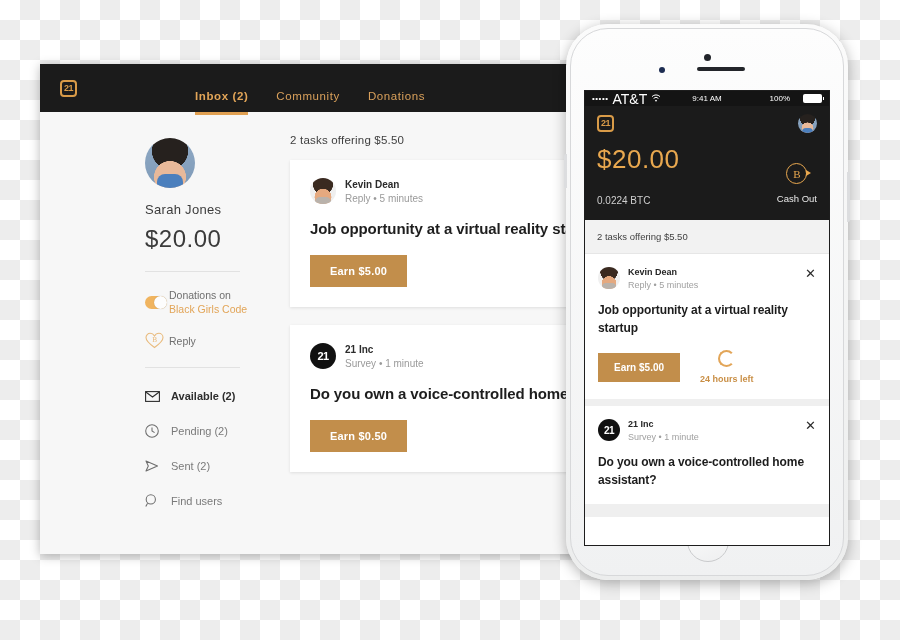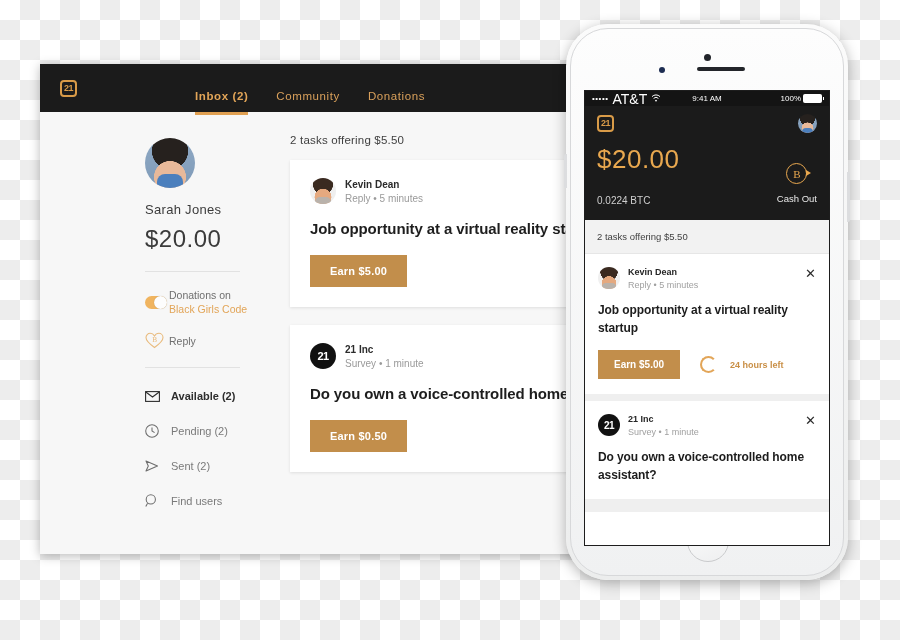--- a/index.html
+++ b/index.html
@@ -139,21 +139,21 @@
   }
   #status-bar{
     height:15px;background:#141414;display:flex;align-items:center;color:#fff;font-size:8px;
     padding:0 7px;justify-content:space-between;
   }
   .sb-left{display:flex;align-items:center;gap:4px;}
   .dots{letter-spacing:.5px;font-size:8px;}
   .carrier{font-size:14px;}
   .wifi-glyph{font-size:9px;}
   .sb-time{font-size:8px;font-weight:normal;position:absolute;left:50%;transform:translateX(-50%);}
-  .sb-right{display:flex;align-items:center;gap:2px;}
+  .sb-right{display:flex;align-items:center;gap:13px;}
   .batt{
     width:17px;height:7px;border:1px solid #ffffff;border-radius:1.5px;position:relative;
     background:#ffffff;
   }
   .batt:after{content:"";position:absolute;right:-3px;top:2px;width:1.5px;height:3px;background:#fff;}
   #phone-header{background:#1b1b1b;padding:8px 12px 14px 12px;position:relative;}
   #ph-topbar{display:flex;align-items:center;justify-content:space-between;}
   #ph-avatar{
     width:19px;height:19px;border-radius:50%;overflow:hidden;position:relative;
     background:radial-gradient(circle at 50% 76%, #e8b99a 0 34%, rgba(232,185,154,0) 35%),
@@ -190,21 +190,21 @@
     width:22px;height:22px;border-radius:50%;flex:none;background:#111;margin-right:8px;
     display:flex;align-items:center;justify-content:center;color:#fff;font-size:10px;font-weight:bold;letter-spacing:-.5px;
   }
   .ph-names{flex:1;}
   .ph-sender{font-size:9px;font-weight:bold;color:#262626;}
   .ph-meta{font-size:9px;color:#a0a0a0;margin-top:3px;}
   .close-x{font-size:13px;color:#2a2a2a;cursor:pointer;line-height:1;padding-left:6px;}
   .ph-title{font-size:12px;font-weight:bold;color:#1c1c1c;margin-top:11px;line-height:1.5;letter-spacing:-.1px;}
   .ph-actions{display:flex;align-items:center;margin-top:13px;}
   .ph-earn-btn{background:#c28e4b;color:#fff;font-size:10px;font-weight:bold;padding:9px 16px;border:none;cursor:pointer;}
-  .timer-wrap{display:flex;align-items:center;gap:13px;margin-left:20px;}
+  .timer-wrap{display:flex;align-items:center;gap:7px;margin-left:20px;flex-direction:column;}
   .timer-ring{width:13px;height:13px;border-radius:50%;border:2px solid #e2a558;border-right-color:transparent;}
   .timer-txt{font-size:9px;font-weight:bold;color:#c98f46;}
 </style>
 </head>
 <body>
 
 <div id="desktop-window">
 
   <div id="desktop-header">
     <div id="desktop-logo-wrap">

